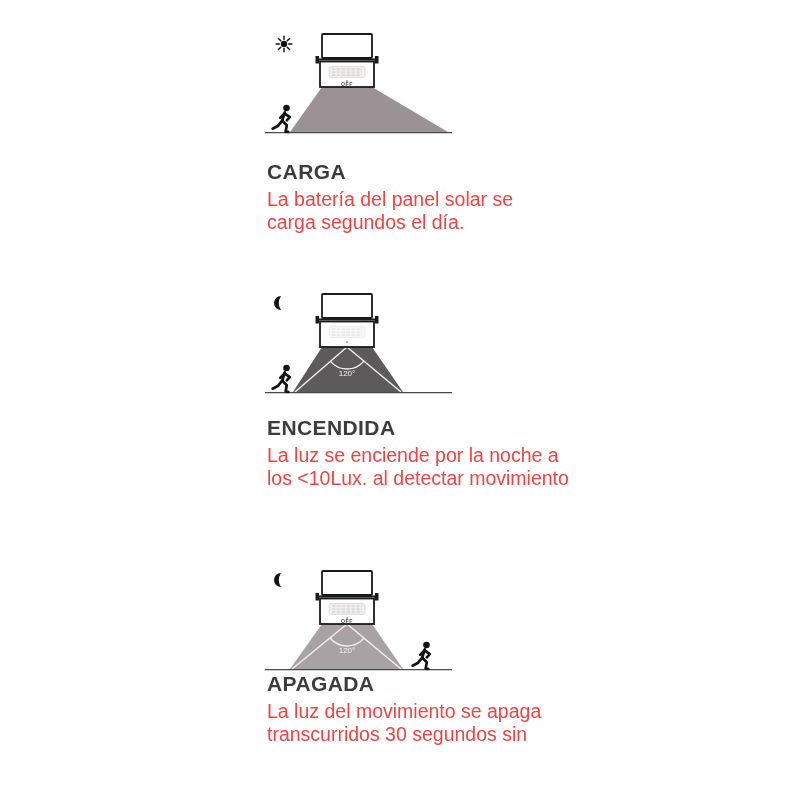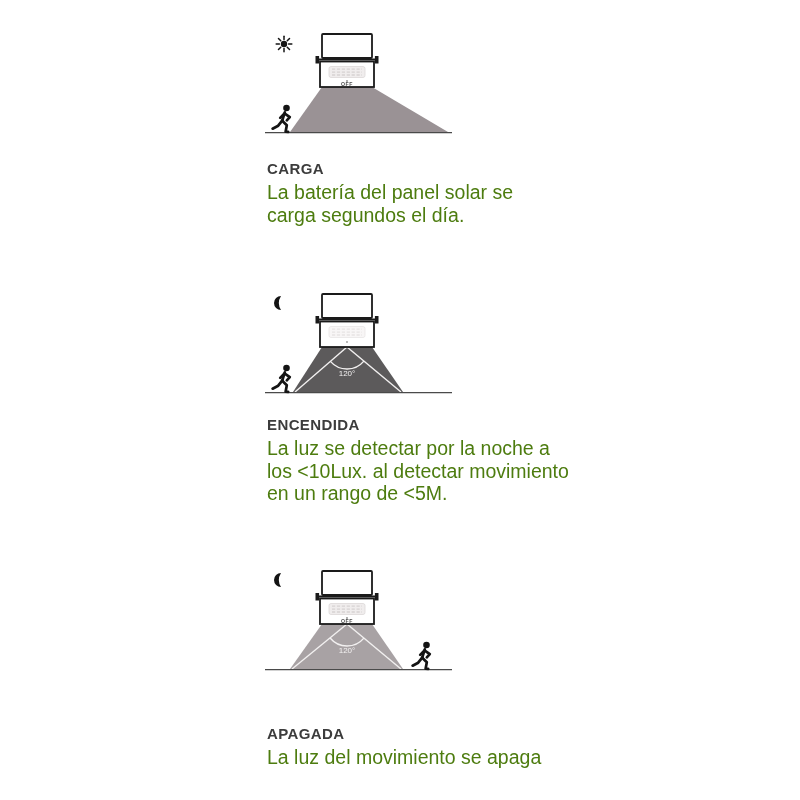--- a/index.html
+++ b/index.html
@@ -24,32 +24,32 @@
   #fig-carga     { top: 25px; }
   #fig-encendida { top: 285px; }
   #fig-apagada   { top: 562px; }
   .caption {
     position: absolute;
     left: 267px;
     width: 360px;
   }
   #cap-carga     { top: 160px; }
   #cap-encendida { top: 416px; }
-  #cap-apagada   { top: 725px; }
+  #cap-apagada   { top: 672px; }
   .caption h3 {
     margin: 0 0 4px 0;
-    font-size: 15px;
+    font-size: 21px;
     font-weight: bold;
     letter-spacing: 0.4px;
     color: #3c3c3c;
   }
   .caption .line {
     font-size: 19.5px;
     line-height: 22.5px;
-    color: #4d7c0f;
+    color: #ef4444;
     white-space: nowrap;
   }
   svg text {
     font-family: "Liberation Sans", sans-serif;
   }
 </style>
 </head>
 <body>
 
 <div id="canvas">
@@ -166,23 +166,23 @@
   </svg>
 
   <div id="cap-carga" class="caption">
     <h3>CARGA</h3>
     <div class="line">La batería del panel solar se</div>
     <div class="line">carga segundos el día.</div>
   </div>
 
   <div id="cap-encendida" class="caption">
     <h3>ENCENDIDA</h3>
-    <div class="line">La luz se detectar por la noche a</div>
+    <div class="line">La luz se enciende por la noche a</div>
     <div class="line">los &lt;10Lux. al detectar movimiento</div>
-    <div class="line">en un rango de &lt;5M.</div>
   </div>
 
   <div id="cap-apagada" class="caption">
     <h3>APAGADA</h3>
     <div class="line">La luz del movimiento se apaga</div>
+    <div class="line">transcurridos 30 segundos sin</div>
   </div>
 
 </div>
 
 </body></html>

